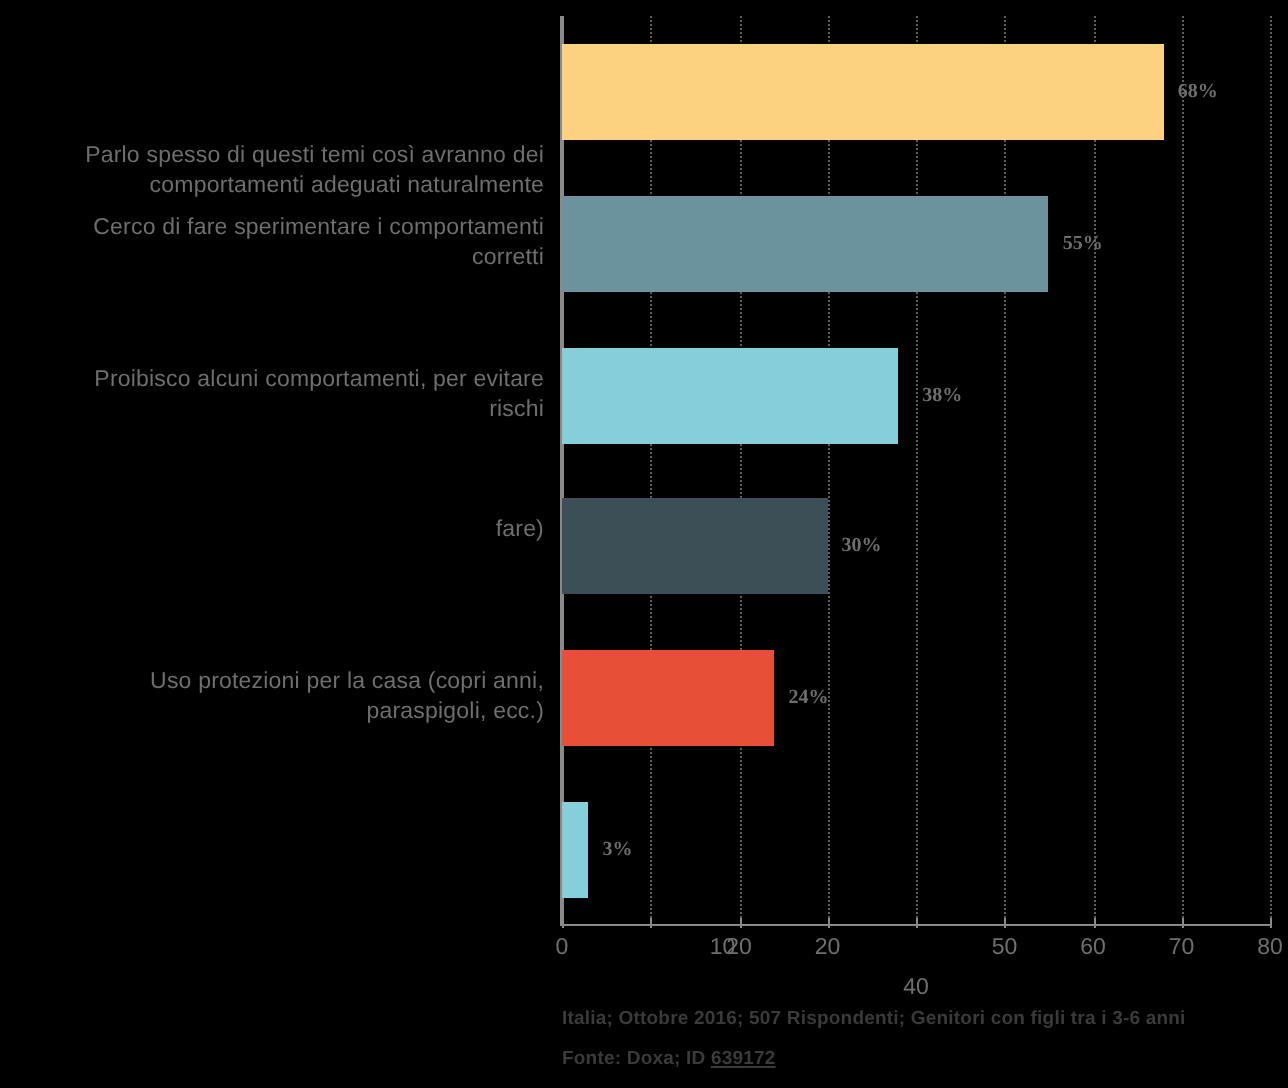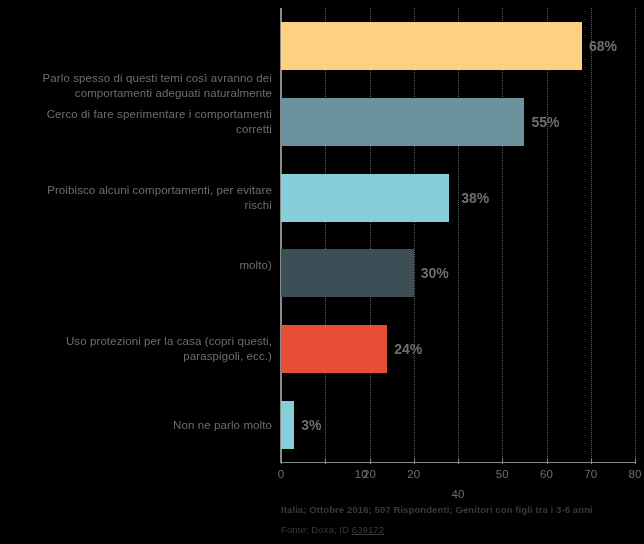--- a/index.html
+++ b/index.html
@@ -89,24 +89,25 @@
     position: absolute;
     left: 0;
     top: 0;
     height: 48px;
   }
   .bar-value {
     position: absolute;
     top: 50%;
     transform: translateY(-50%);
     color: #6e6e6e;
-    font-size: 14px;
+    font-size: 10px;
     font-weight: bold;
     white-space: nowrap;
     padding-left: 7px;
+    font-family: Liberation Serif, serif;
   }
 
   
   .x-labels {
     position: absolute;
     left: 281px;
     top: 468px;
     width: 354px;
     height: 16px;
   }
@@ -130,21 +131,21 @@
     color: #3a3a3a;
     font-size: 9.5px;
     font-weight: bold;
     line-height: 20px;
     letter-spacing: 0.1px;
     white-space: nowrap;
   }
   .footer-source {
     color: #3a3a3a;
     font-size: 9.5px;
-    font-weight: normal;
+    font-weight: bold;
     line-height: 20px;
     letter-spacing: 0.1px;
     white-space: nowrap;
   }
   .source-id {
     text-decoration: underline;
   }
 </style>
 </head>
 <body>
@@ -158,28 +159,25 @@
       </div>
       <div class="cat-label" style="top: 174.583px;">
         <div>Proibisco alcuni comportamenti, per evitare</div>
         <div>rischi</div>
       </div>
       <div class="cat-label" style="top: 98.75px;">
         <div>Cerco di fare sperimentare i comportamenti</div>
         <div>corretti</div>
       </div>
       <div class="cat-label" style="top: 250.417px;">
-        <div>molto)</div>
+        <div>fare)</div>
       </div>
       <div class="cat-label" style="top: 326.25px;">
-        <div>Uso protezioni per la casa (copri questi,</div>
+        <div>Uso protezioni per la casa (copri anni,</div>
         <div>paraspigoli, ecc.)</div>
-      </div>
-      <div class="cat-label" style="top: 409.583px;">
-        <div>Non ne parlo molto</div>
       </div>
     </div>
 
   <div class="plot">
     <div class="y-axis-line"></div>
     <div class="x-axis-line"></div>
     <div class="grid-layer">
         <div class="gridline" style="left: 44.25px;"></div>
         <div class="gridline" style="left: 88.5px;"></div>
         <div class="gridline" style="left: 132.75px;"></div>

